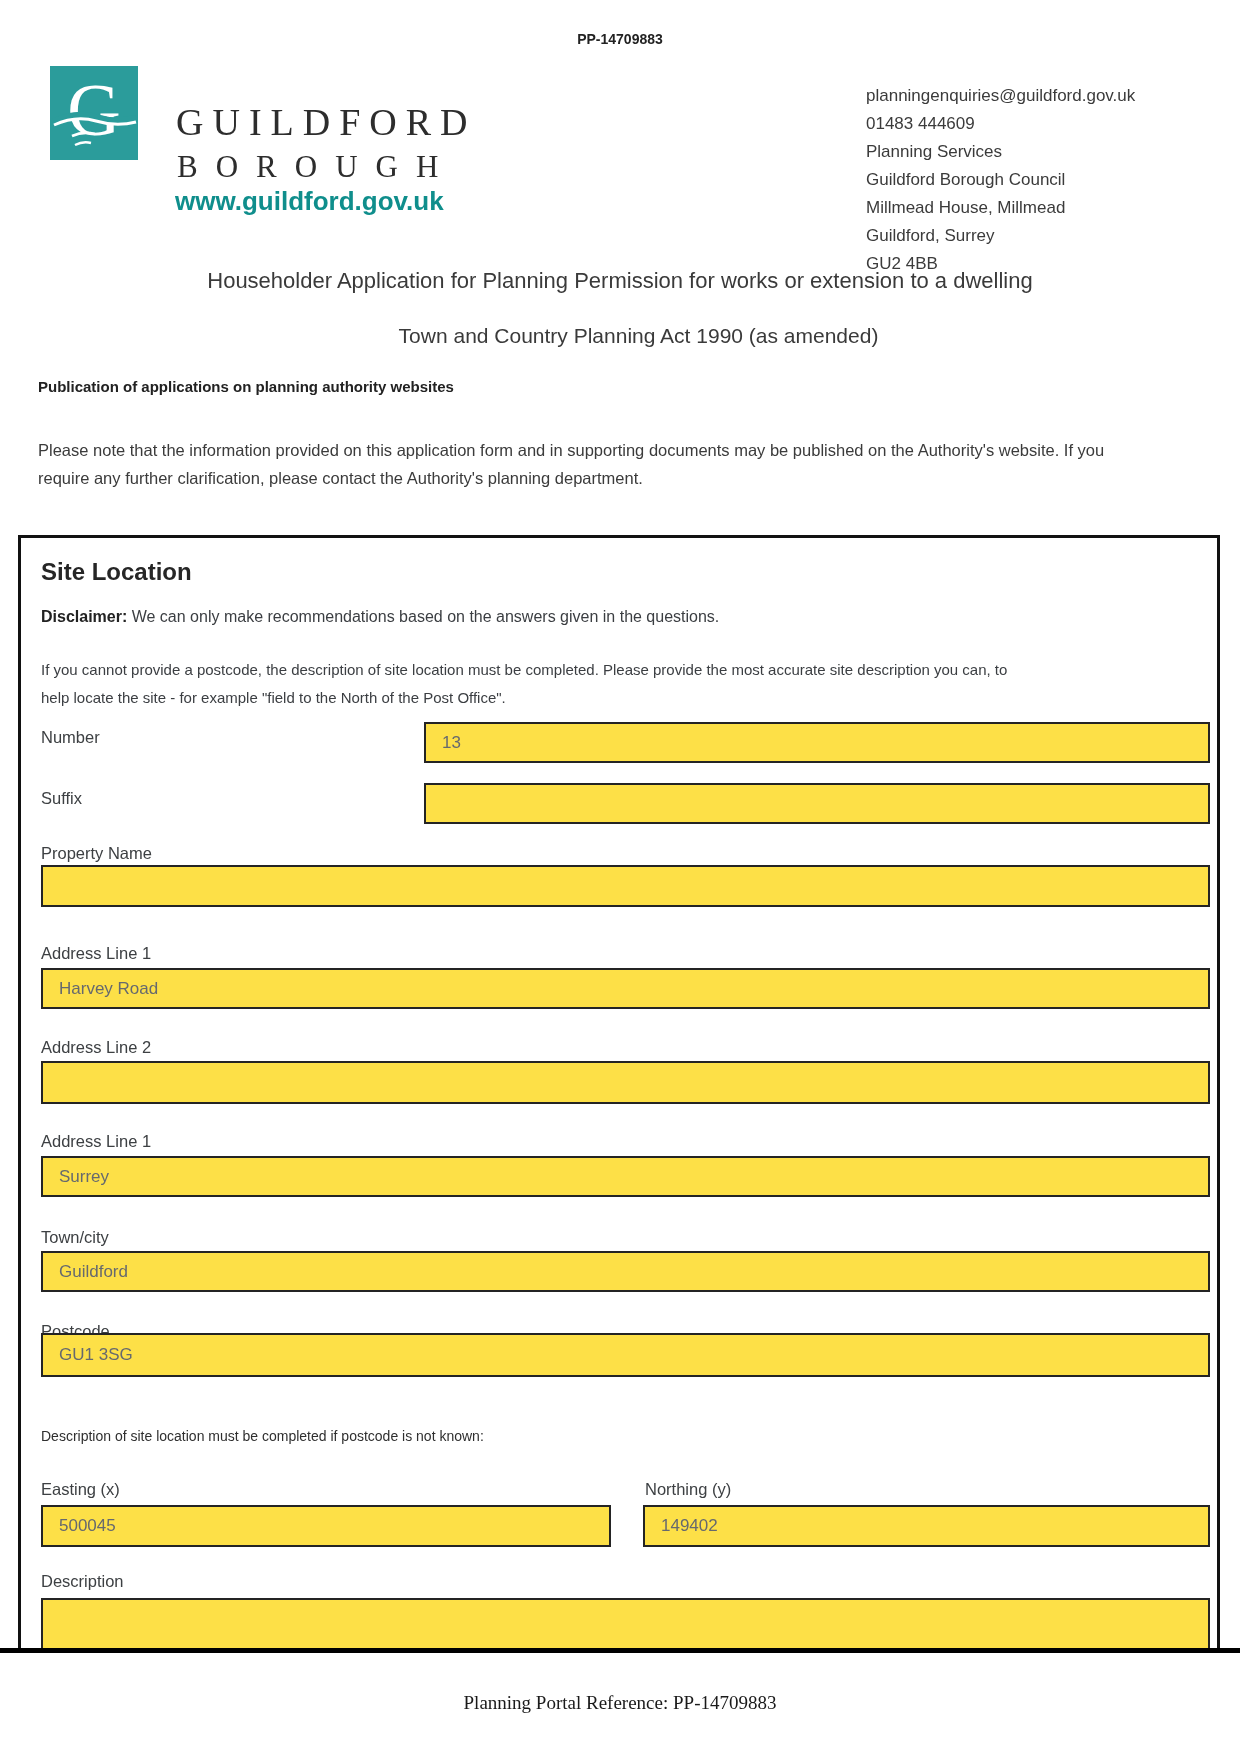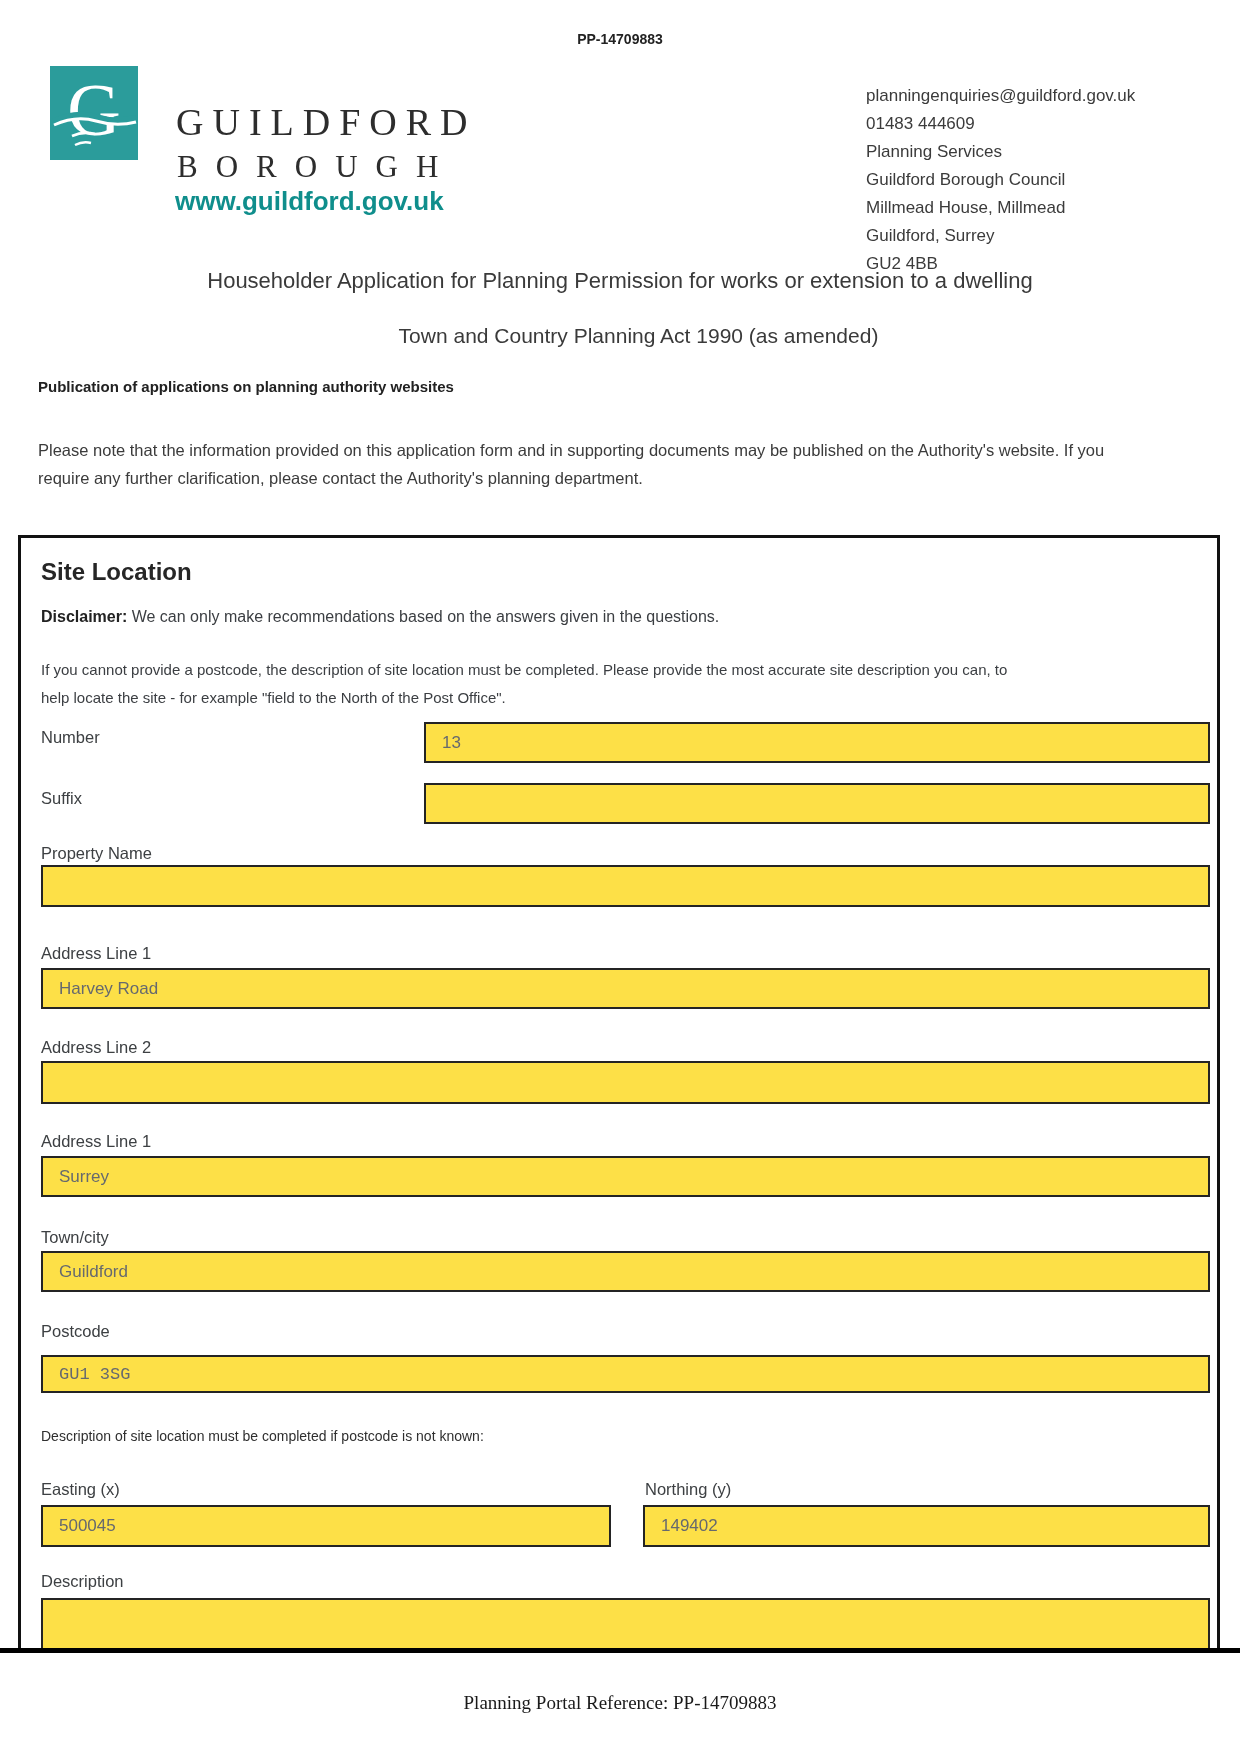--- a/index.html
+++ b/index.html
@@ -150,21 +150,21 @@
     <div class="abs field-label" style="left:20px; top:500px;">Address Line 2</div>
     <input class="abs fld" style="left: 20px; top: 523px; width: 1169px; height: 43px;" value="">
 
     <div class="abs field-label" style="left:20px; top:594px;">Address Line 1</div>
     <input class="abs fld" style="left: 20px; top: 618px; width: 1169px; height: 41px;" value="Surrey">
 
     <div class="abs field-label" style="left:20px; top:690px;">Town/city</div>
     <input class="abs fld" style="left: 20px; top: 713px; width: 1169px; height: 41px;" value="Guildford">
 
     <div class="abs field-label" style="left:20px; top:784px;">Postcode</div>
-    <input class="abs fld" style="left: 20px; top: 817px; width: 1169px; height: 38px; font-family: Liberation Mono, monospace;" value="GU1 3SG">
+    <input class="abs fld" style="left: 20px; top: 795px; width: 1169px; height: 44px;" value="GU1 3SG">
 
     <div class="abs desc-heading">Description of site location must be completed if postcode is not known:</div>
 
     <div class="abs field-label" style="left:20px; top:942px;">Easting (x)</div>
     <input class="abs fld" style="left: 20px; top: 967px; width: 570px; height: 42px;" value="500045">
     <div class="abs field-label" style="left:624px; top:942px;">Northing (y)</div>
     <input class="abs fld" style="left: 622px; top: 967px; width: 567px; height: 42px;" value="149402">
 
     <div class="abs field-label" style="left:20px; top:1034px;">Description</div>
     <textarea class="abs fld" style="left: 20px; top: 1060px; width: 1169px; height: 70px;"></textarea>

